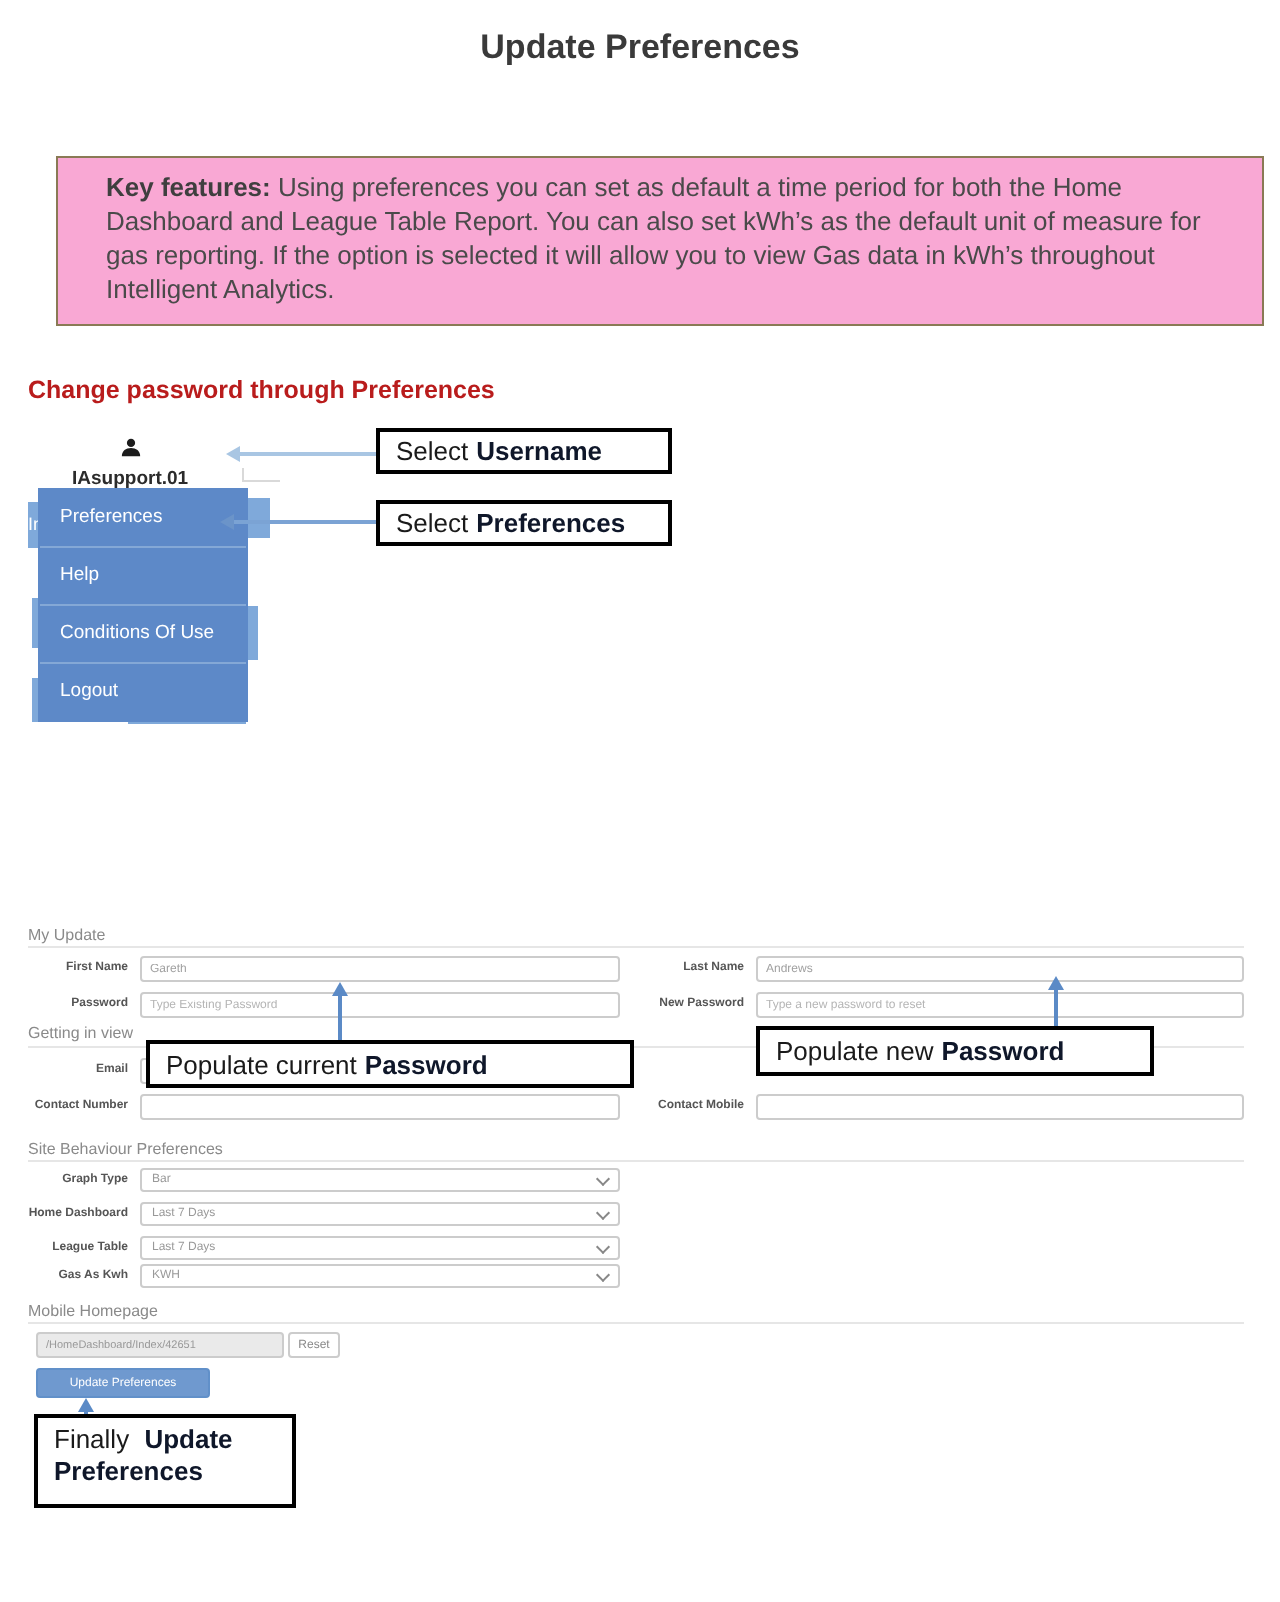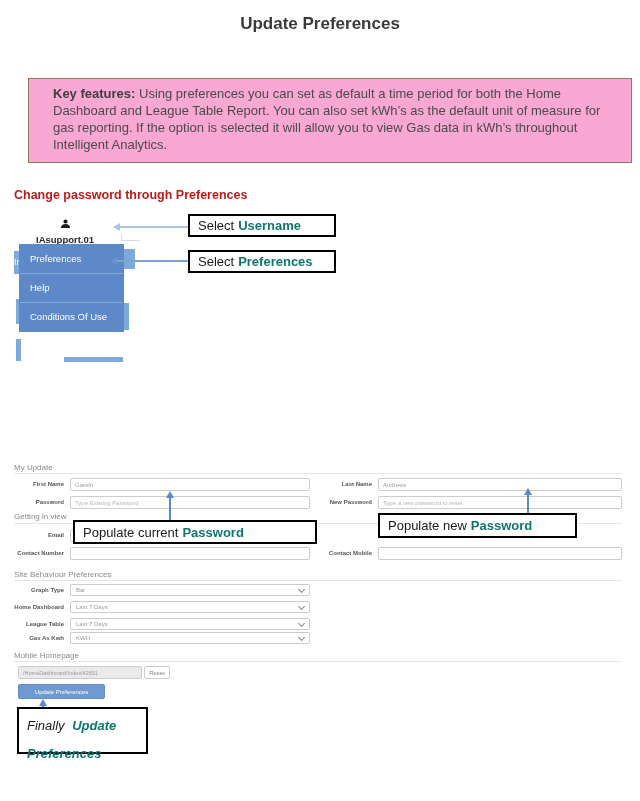--- a/index.html
+++ b/index.html
@@ -20,22 +20,22 @@
   .frag{background:#7fa9da;overflow:hidden;color:#fff;font-size:9px;line-height:22px;}
   .menu{left:20px;top:245px;width:103px;background:#5d89c8;box-shadow:0 0 0 1px #5d89c8;}
   .menu-item{height:28px;line-height:28px;padding-left:10px;color:#ffffff;font-size:9.5px;
              border-bottom:1px solid #84a8d6;}
   .menu-item:last-child{border-bottom:none;}
   .corner-frag{border-left:1px solid #d9d9d9;border-bottom:1px solid #d9d9d9;}
 
   
   .callout{background:#fff;border:2px solid #000;display:flex;align-items:center;
            padding:0 8px;font-size:13px;color:#1a1a1a;z-index:5;}
-  .callout .kw{color:#0f766e;font-weight:bold;margin-left:4px;}
-  .callout.multi{display:block;padding:3px 8px;line-height:28px;font-style:italic;}
+  .callout .kw{color:#0f172a;font-weight:bold;margin-left:4px;}
+  .callout.multi{display:block;padding:3px 8px;line-height:16px;}
 
   
   .h-line{height:2px;z-index:4;}
   .v-line{width:2px;background:#5b8ac6;z-index:4;}
   .ah-left{width:0;height:0;border-top:4px solid transparent;border-bottom:4px solid transparent;z-index:4;}
   .ah-up{width:0;height:0;border-left:4px solid transparent;border-right:4px solid transparent;
          border-bottom:7px solid #5b8ac6;z-index:4;}
 
   
   .sec-h{font-size:8px;color:#8a8a8a;}
@@ -79,20 +79,21 @@
   <div class="abs frag" style="left:16px;top:299px;width:5px;height:25px;"></div>
   <div class="abs frag" style="left:16px;top:339px;width:5px;height:22px;"></div>
   <div class="abs frag" style="left:123px;top:249px;width:12px;height:20px;"></div>
   <div class="abs frag" style="left:123px;top:303px;width:6px;height:27px;"></div>
   <div class="abs frag" style="left:64px;top:357px;width:59px;height:5px;"></div>
 
   <div class="abs menu">
     <div class="menu-item">Preferences</div>
     <div class="menu-item">Help</div>
     <div class="menu-item">Conditions Of Use</div>
+    <div class="menu-item">Logout</div>
   </div>
 
   <div class="abs ah-left" style="left:113px;top:223px;border-right:7px solid #a9c6e3;"></div>
   <div class="abs h-line" style="left:120px;top:226px;width:68px;background:#a9c6e3;"></div>
   <div class="abs callout" style="left:188px;top:214px;width:148px;height:23px;">
     <span>Select</span>
     <span class="kw">Username</span>
   </div>
 
   <div class="abs ah-left" style="left:110px;top:257px;border-right:7px solid #6b94c9;"></div>

